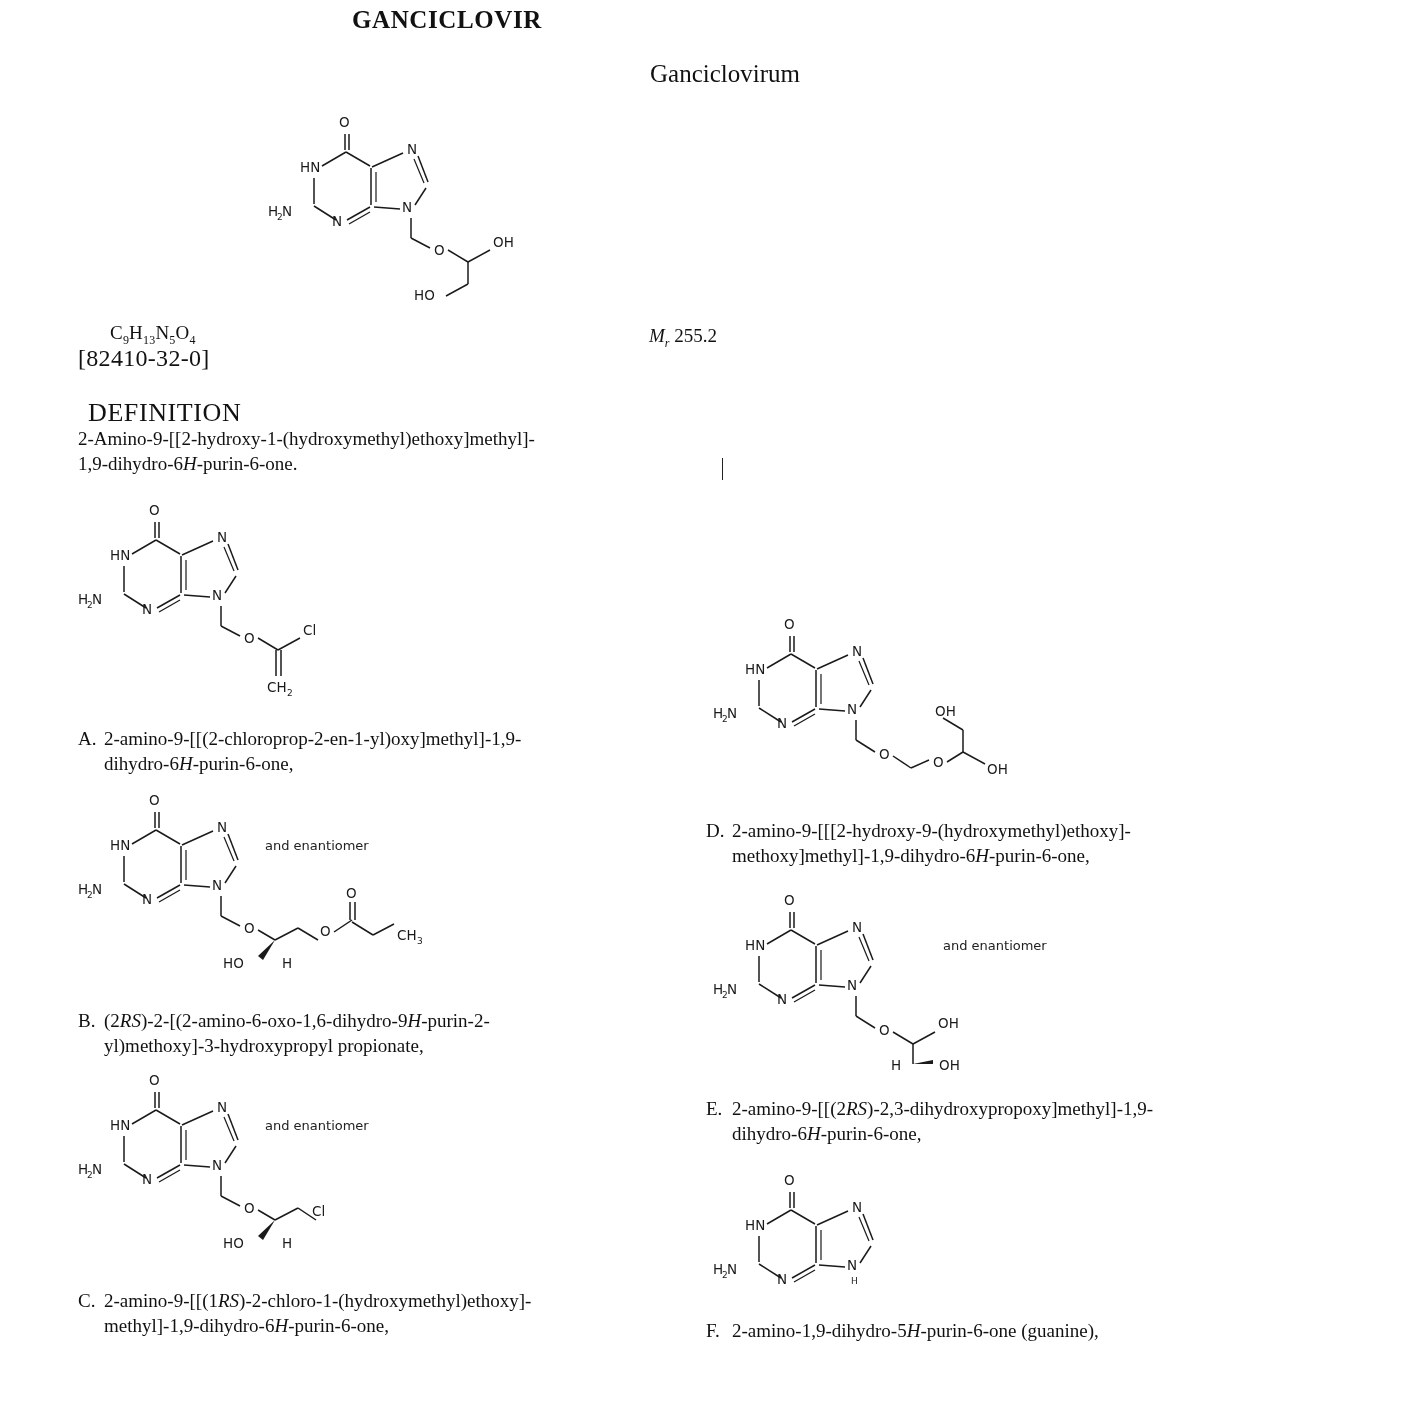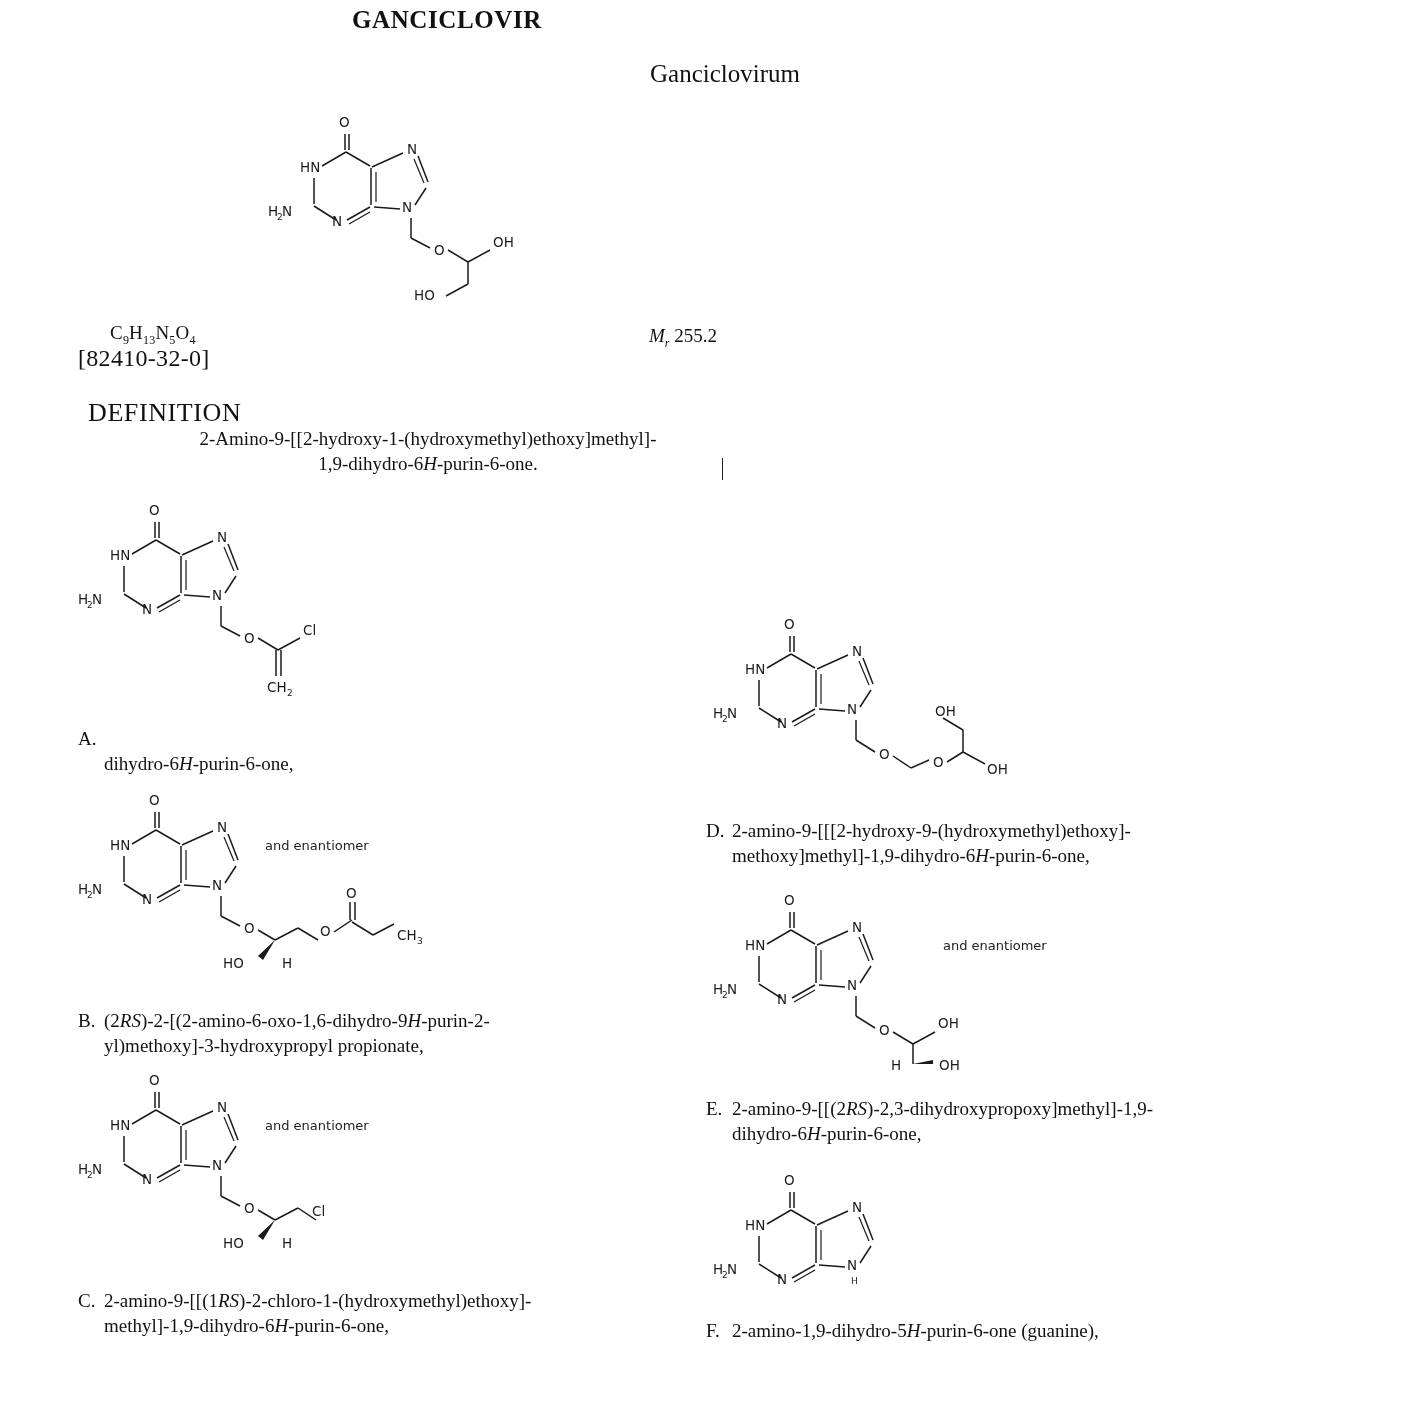--- a/index.html
+++ b/index.html
@@ -57,21 +57,20 @@
     left:88px;top:398px;
     font-size:26px;
     letter-spacing:.6px;
   }
   .def-body{
     position:absolute;
     left:78px;top:426px;
     font-size:19px;
     line-height:25px;
     width:700px;
-    text-align:center;
   }
   .def-body i{font-style:italic;}
 
   .caret{
     position:absolute;
     left:722px;top:458px;
     width:1px;height:22px;
     background:#222;
   }
 
@@ -209,21 +208,21 @@
       <line class="bond" x1="216" y1="152" x2="216" y2="178"></line>
       <line class="bond" x1="221" y1="152" x2="221" y2="178"></line>
       <text class="atom" x="207" y="194">CH</text>
         <text class="atom-s" x="227" y="198">2</text>
     </svg>
   </div>
 
   <div class="cap capA">
     <span class="lbl">A.</span>
     <span class="txt">
-      <br>
+      <span>2-amino-9-[[(2-chloroprop-2-en-1-yl)oxy]methyl]-1,9-</span><br>
       <span>dihydro-6</span><i>H</i><span>-purin-6-one,</span>
     </span>
   </div>
 
   <div class="struct" style="left:60px;top:788px;">
     <svg width="400" height="200" viewBox="0 0 400 200">
       <text class="atom" x="89" y="17">O</text>
       <line class="bond" x1="95" y1="24" x2="95" y2="40"></line>
       <line class="bond" x1="99" y1="24" x2="99" y2="40"></line>
       <line class="bond" x1="96" y1="42" x2="72" y2="56"></line>

